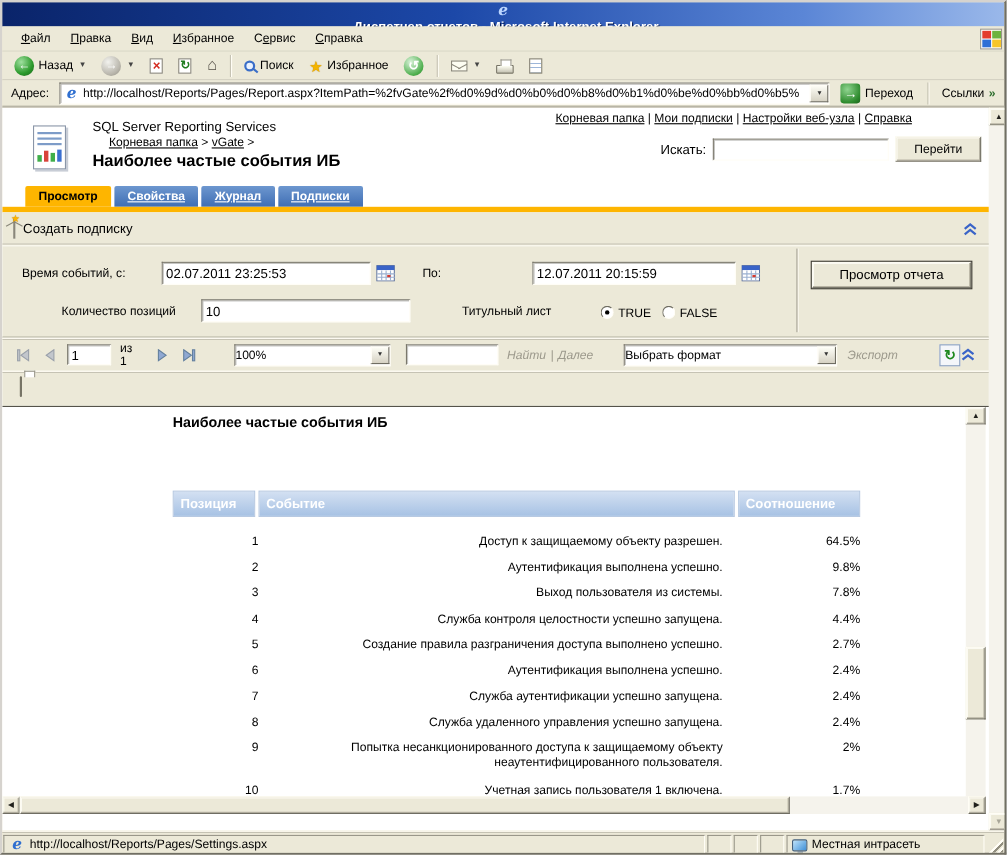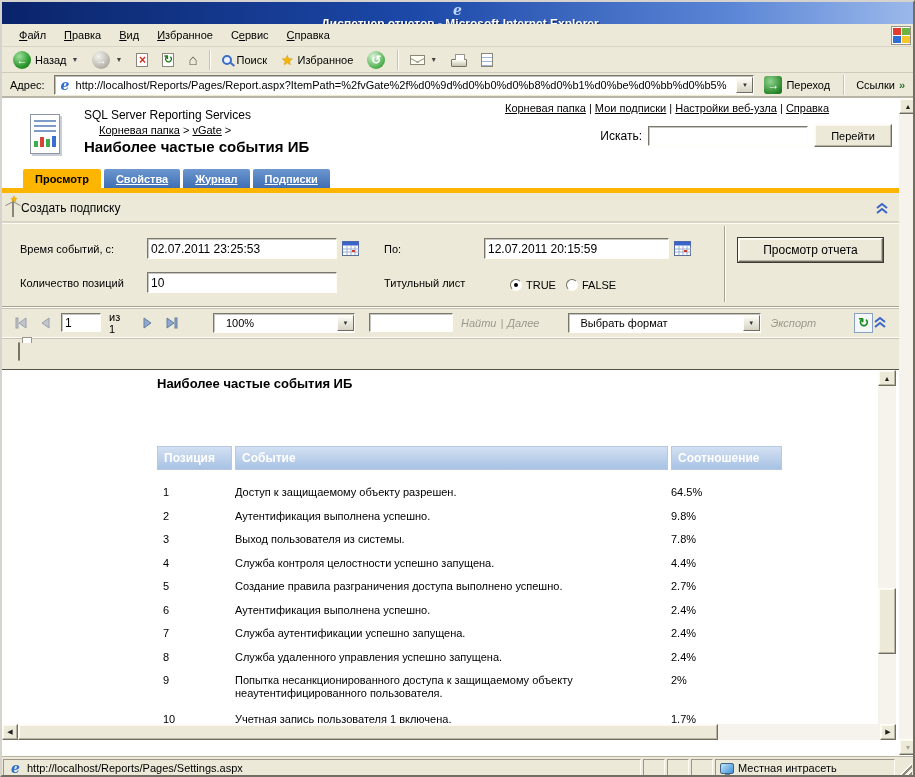--- a/index.html
+++ b/index.html
@@ -128,53 +128,53 @@
     align-items:center; padding:0 10px; gap:7px; border-bottom:1px solid #fffdf5;
     box-shadow:inset 0 -2px 0 #d8d5c6; }
   .subbar .lbl { font-size:12px; }
   .starlet { position:absolute; top:-5px; right:-4px; color:#feb500; font-size:9px; text-shadow:0 0 1px #b07800; }
   .starlet::before { content:"★"; }
   .chevup { margin-left:auto; }
 
   
   .params { left:0; top:126px; width:897px; height:83px; background:#ece9d8; }
   .plabel { font-size:11px; color:#000; }
-  .prow1 { top:14px; } .prow2 { top:48px; }
+  .prow1 { top:14px; } .prow2 { top:48px;margin-left:36px; }
   .cal { display:inline-block; }
   .viewbtn { left:736px; top:14px; width:145px; height:24px; font-size:12px;
     display:flex; align-items:center; justify-content:center; outline:1px solid #3c3a32; }
   .radio { display:inline-block; width:12px; height:12px; border-radius:50%; background:#fff;
     border:1px solid; border-color:#6f6d62 #fffdf5 #fffdf5 #6f6d62; position:relative; vertical-align:-2px; }
   .radio.checked::after { content:""; position:absolute; left:3px; top:3px; width:4px; height:4px;
     border-radius:50%; background:#000; }
   .rlabel { font-size:11px; margin:0 10px 0 4px; }
 
   
   .vtoolbar { left:0; top:209px; width:897px; height:30px; background:#ece9d8;
     border-top:1px solid #fffdf5; box-shadow:inset 0 1px 0 #c6c3b4; display:flex; align-items:center;
     padding:0 12px; font-size:11px; }
   .navico { display:inline-flex; margin-right:10px; }
   .ofpages { margin:0 14px 0 8px; }
   .disabled { color:#9c998c;font-style:italic; }
   .combo { height:20px; display:flex; align-items:center; background:#fff; border:1px solid;
     border-color:#7b786b #fffdf5 #fffdf5 #7b786b; box-shadow:inset 1px 1px 0 rgba(90,88,80,.35);
-    padding-left:12px; font-size:11px; }
+    padding-left:0; font-size:11px; }
   .combo .ctext { flex:1; }
   .refreshbox { width:20px; height:20px; background:#f4f6fa; border:1px solid #8aa0c0;
     display:flex; align-items:center; justify-content:center; }
   .refreshbox::before { content:"↻"; color:#1f8a1f; font-weight:bold; font-size:13px; }
 
   .printrow { left:0; top:239px; width:897px; height:32px; background:#ece9d8;
     border-top:1px solid #fffdf5; box-shadow:inset 0 1px 0 #c6c3b4; display:flex; align-items:flex-start;
     padding:5px 0 0 16px; }
 
   
   .report { left:0; top:271px; width:897px; height:370px; background:#fff; border-top:1px solid #55534a; }
   .rtitle { left:155px; top:6px; font-size:13px; font-weight:bold; color:#000; }
-  .rtable { left:155px; top:76px; width:625px; }
+  .rtable { left:155px; top:76px; width:625px;text-align:right; }
   .rhead { display:flex; height:24px; }
   .rhead .hc { background:linear-gradient(#d3e0f2,#a7c2e4); color:#fff; font-size:12px; font-weight:bold;
     display:flex; align-items:center; padding-left:6px; border:1px solid #b7c9e2; }
   .hc.c1 { width:75px; margin-right:3px; } .hc.c2 { width:433px; margin-right:3px; } .hc.c3 { width:111px; }
   .rrows { margin-top:16px; }
   .rrow { display:flex; min-height:23.5px; align-items:flex-start; font-size:11px; line-height:13px; }
   .rrow.tall { min-height:39px; }
   .rc1 { width:78px; padding-left:6px; } .rc2 { width:436px; padding-right:14px; } .rc3 { width:111px; }
 
   

